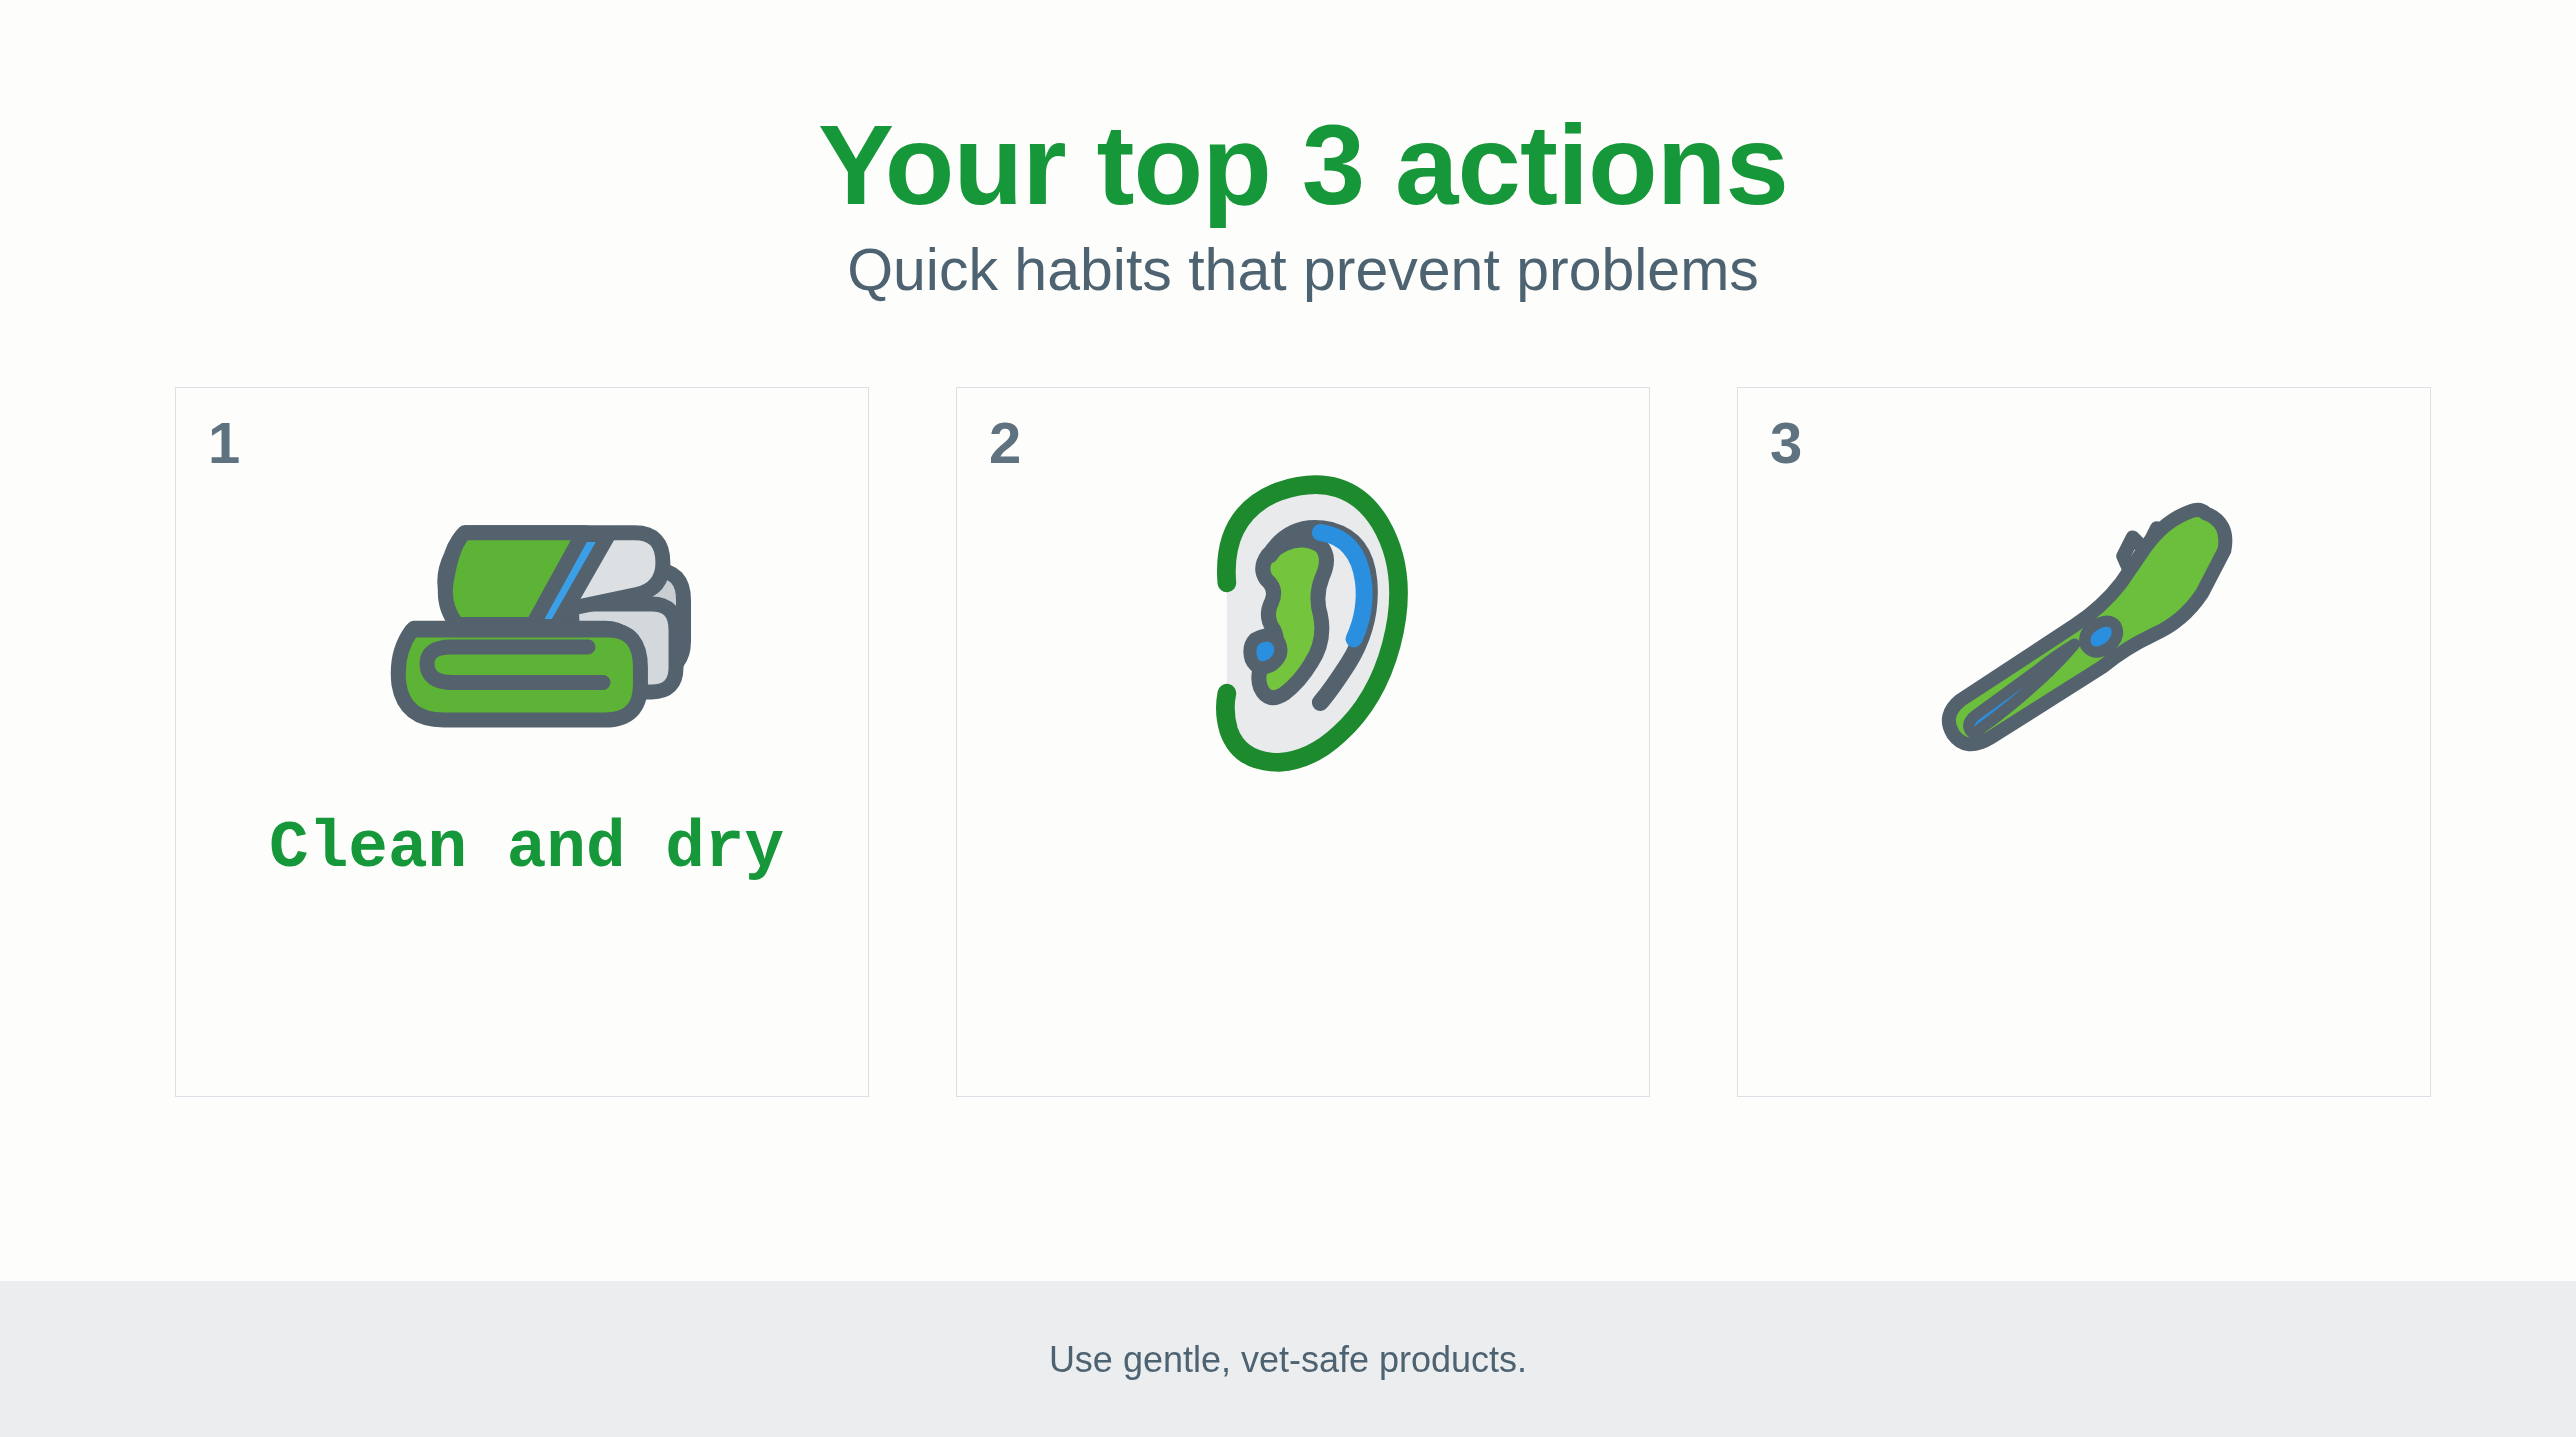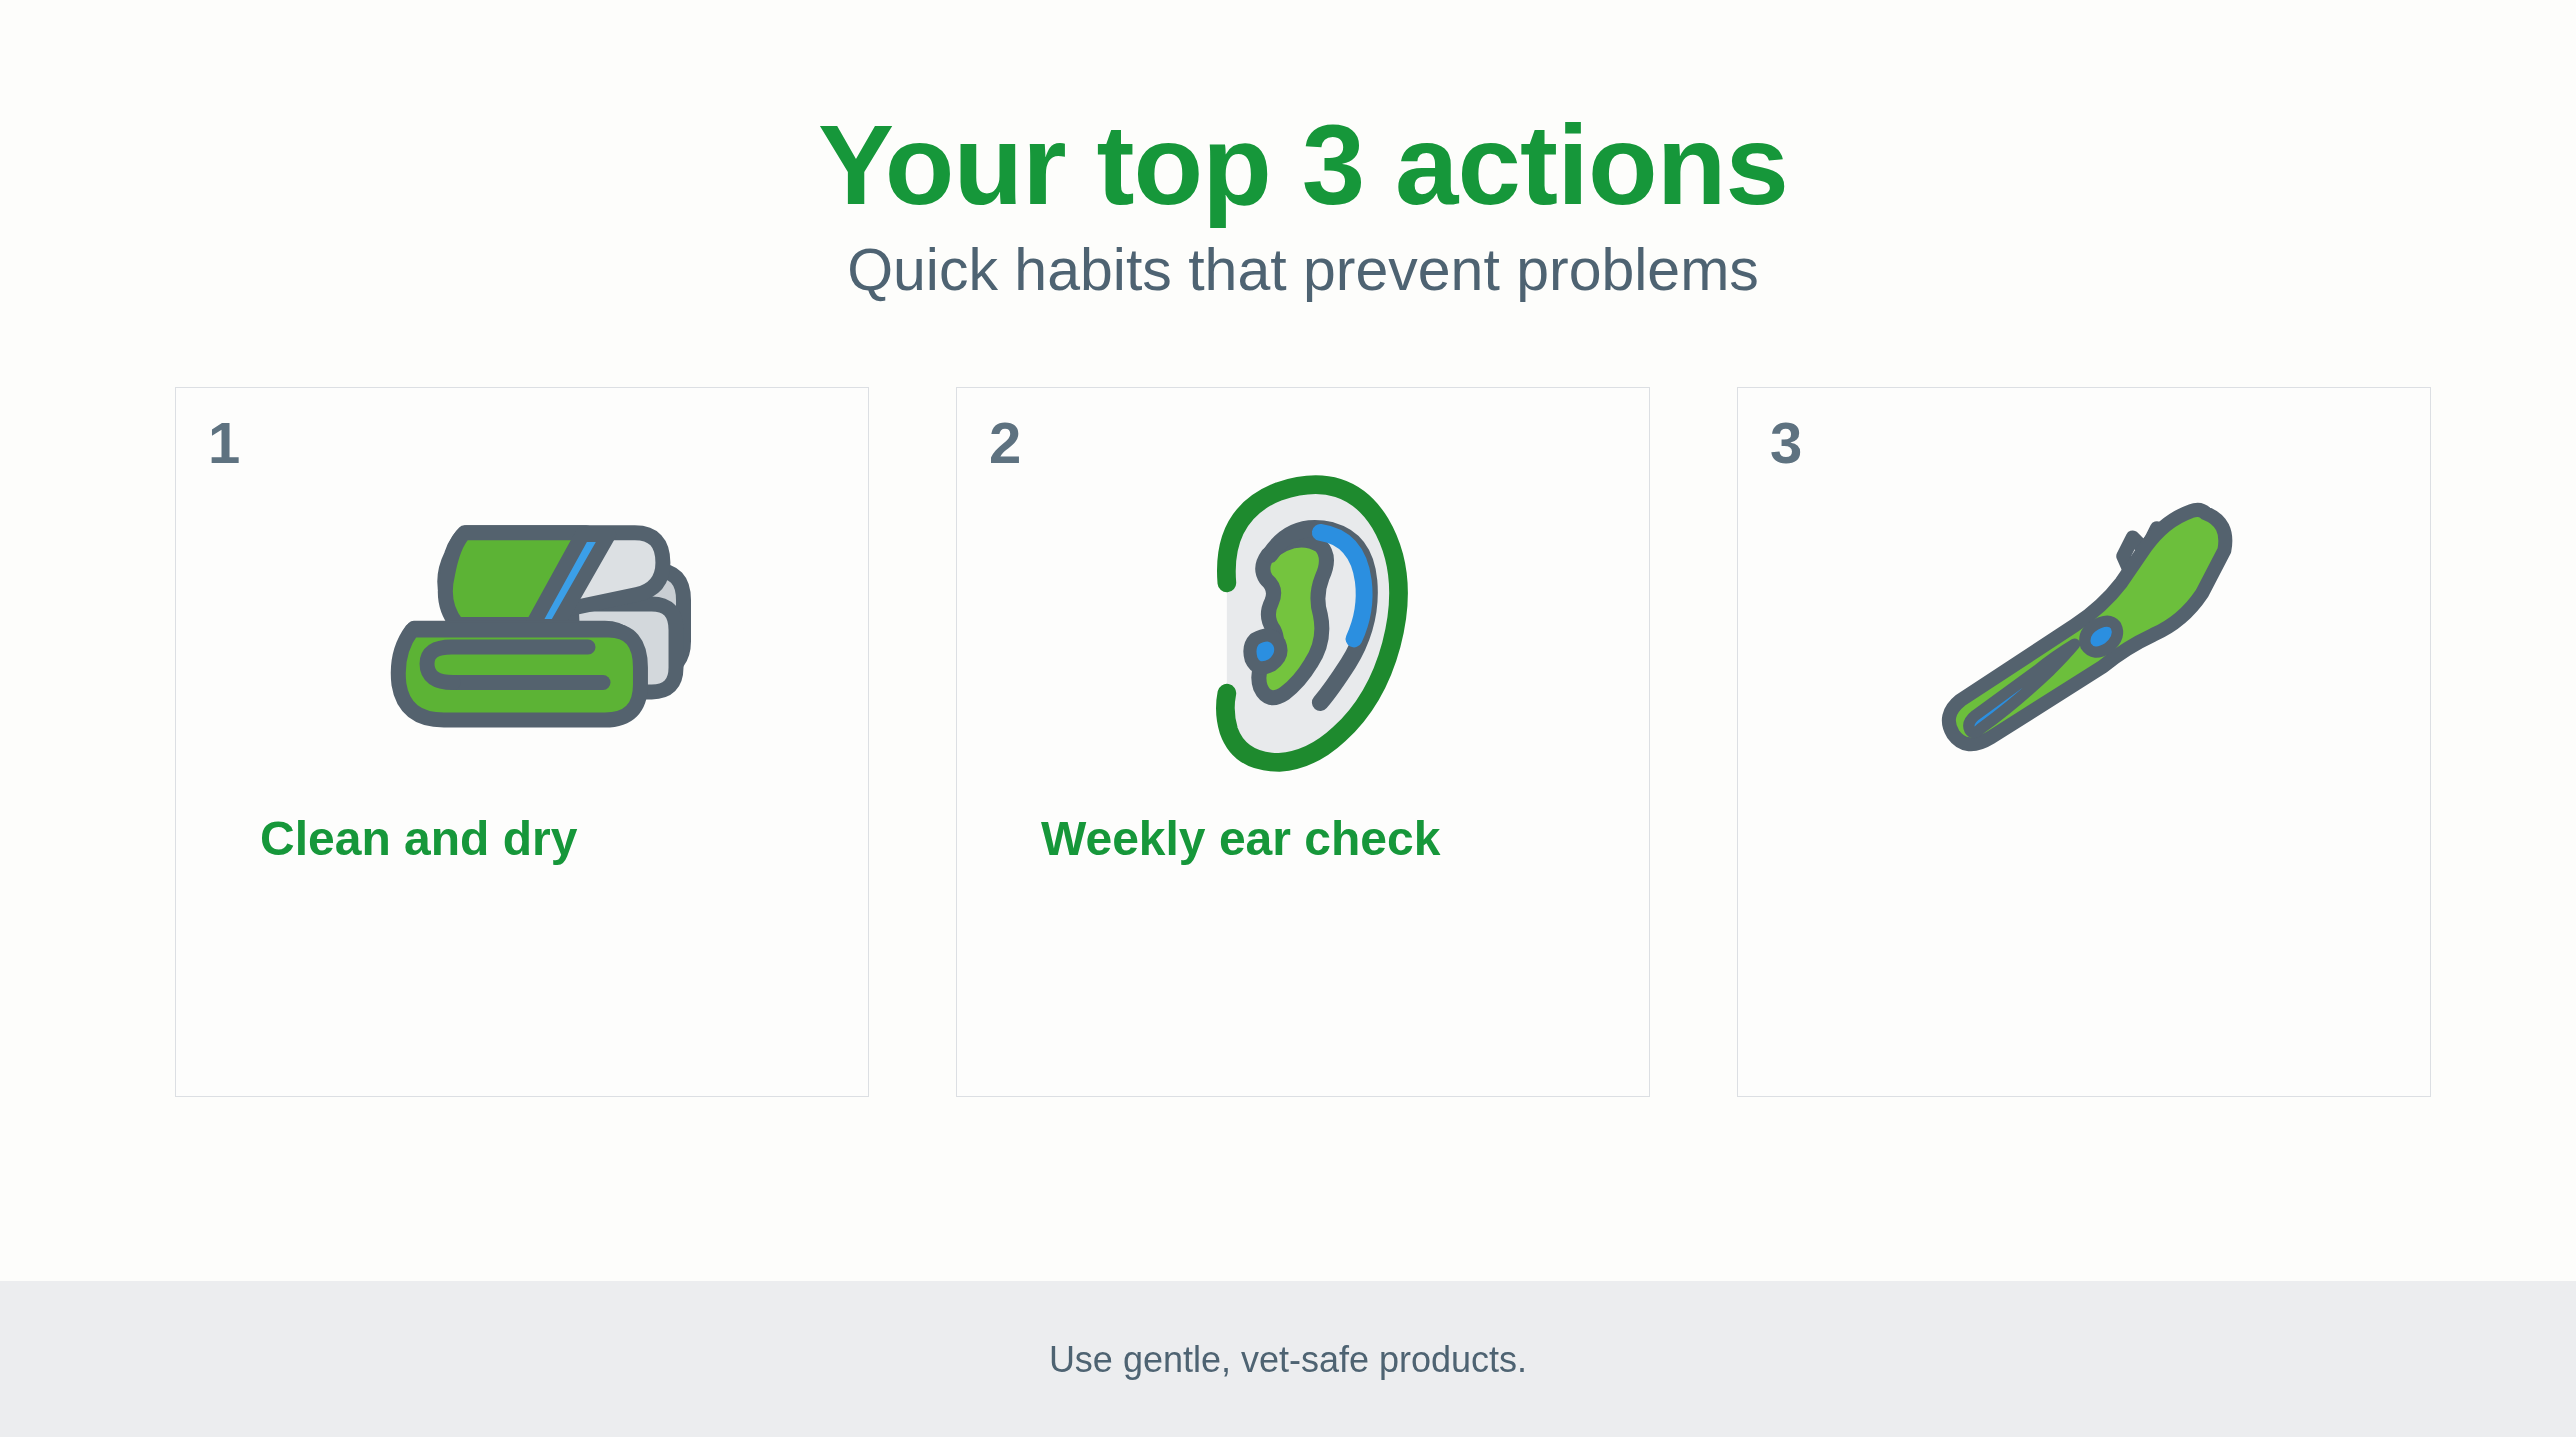--- a/index.html
+++ b/index.html
@@ -86,25 +86,26 @@
     display: flex;
     align-items: center;
     justify-content: center;
   }
 
   .card-icon svg { display: block; }
 
   .card-label {
     margin-top: 32px;
     width: 524px;
-    text-align: left;
-    font-size: 48px;
+    text-align: right;
+    font-size: 66px;
     font-weight: bold;
     color: #16973a;
     line-height: 1.16;
+    font-family: Liberation Mono, monospace;
   }
 
   
   .footer {
     position: absolute;
     left: 0;
     bottom: 0;
     width: 2576px;
     height: 157px;
     background: #ecedef;
@@ -166,21 +167,20 @@
 
           <path d="M92 96 Q122 70 148 86 Q160 98 150 120 Q142 140 148 160 Q154 188 138 212 Q126 232 110 244 Q92 256 84 238 Q78 220 92 206 Q106 192 98 176 Q88 162 96 146 Q102 132 90 122 Q82 110 92 96 Z" fill="#74c43e" stroke="#54626e" stroke-width="16" stroke-linejoin="round" stroke-linecap="round"></path>
 
           <path d="M78 186 Q96 176 104 190 Q110 204 96 214 Q80 222 74 208 Q70 194 78 186 Z" fill="#2b8fe0" stroke="#54626e" stroke-width="14" stroke-linejoin="round"></path>
 
           <path d="M94 96 Q118 60 160 70 Q196 80 200 124 Q204 170 178 212 Q160 240 148 254" fill="none" stroke="#54626e" stroke-width="18" stroke-linecap="round"></path>
 
           <path d="M148 72 Q188 78 194 124 Q198 156 184 186" fill="none" stroke="#2b8fe0" stroke-width="18" stroke-linecap="round"></path>
         </svg>
       </div>
-      <div class="card-label">Weekly ear check</div>
     </div>
 
     <div class="card">
       <div class="card-number">3</div>
       <div class="card-icon">
         <svg width="318" height="309" viewBox="0 0 340 330" aria-hidden="true">
           <g stroke="#54626e" stroke-width="15" stroke-linejoin="round" stroke-linecap="round">
 
             <path d="M212 92 L222 72 L236 86 L248 62 L262 76 L274 52 L288 68 L300 46 L318 62 L300 112 L228 128 Z" fill="#eceef0"></path>
 

